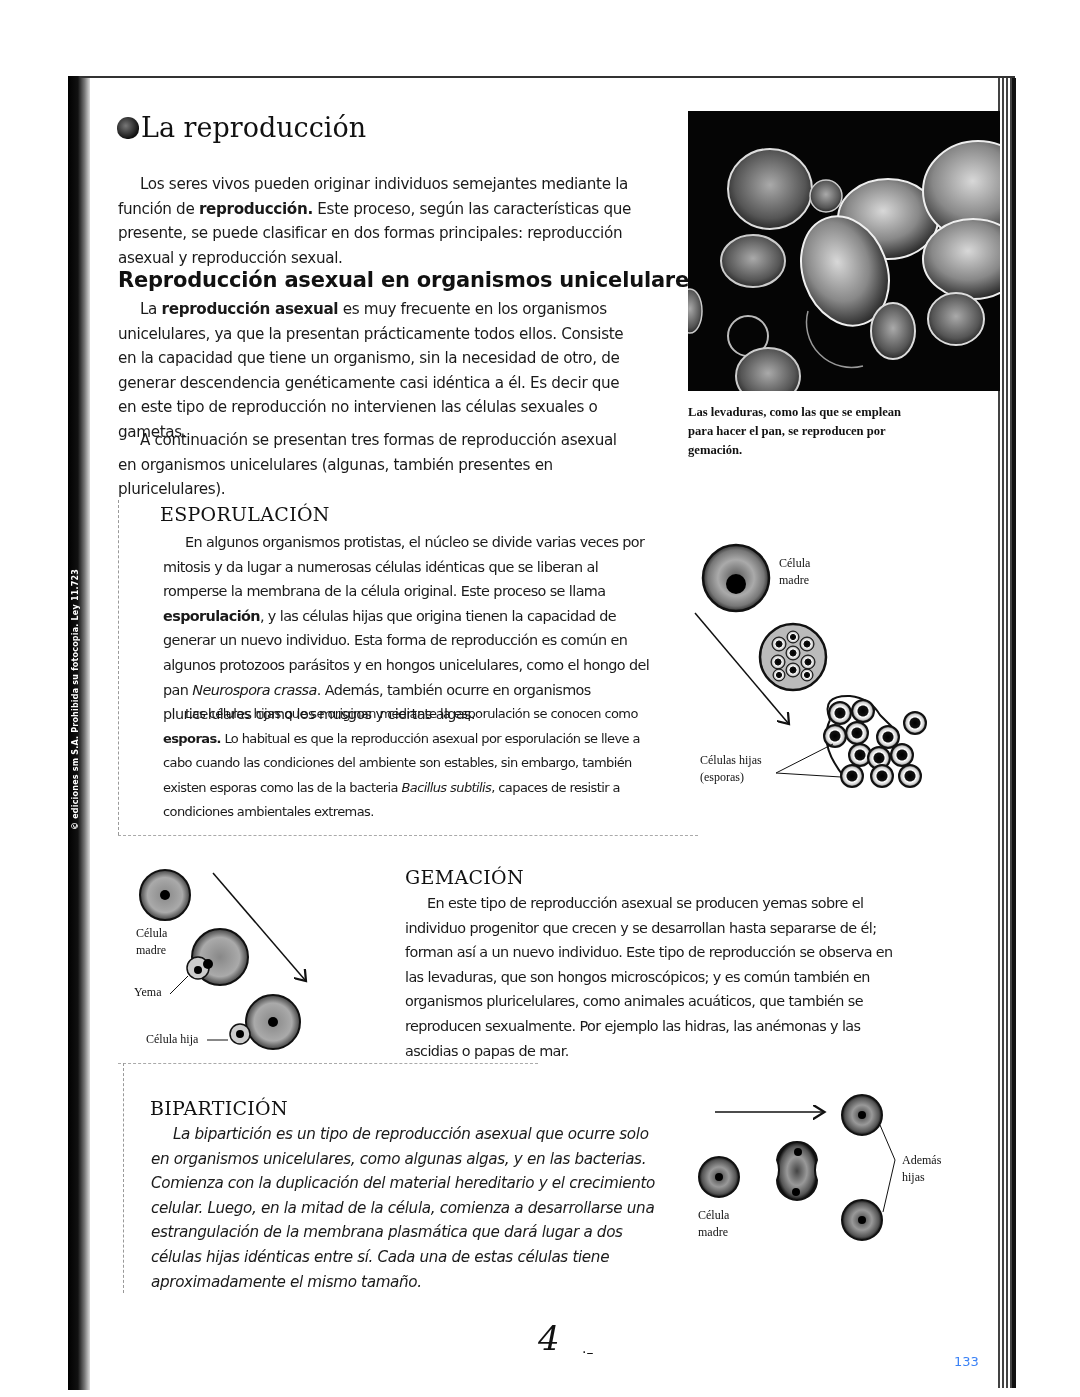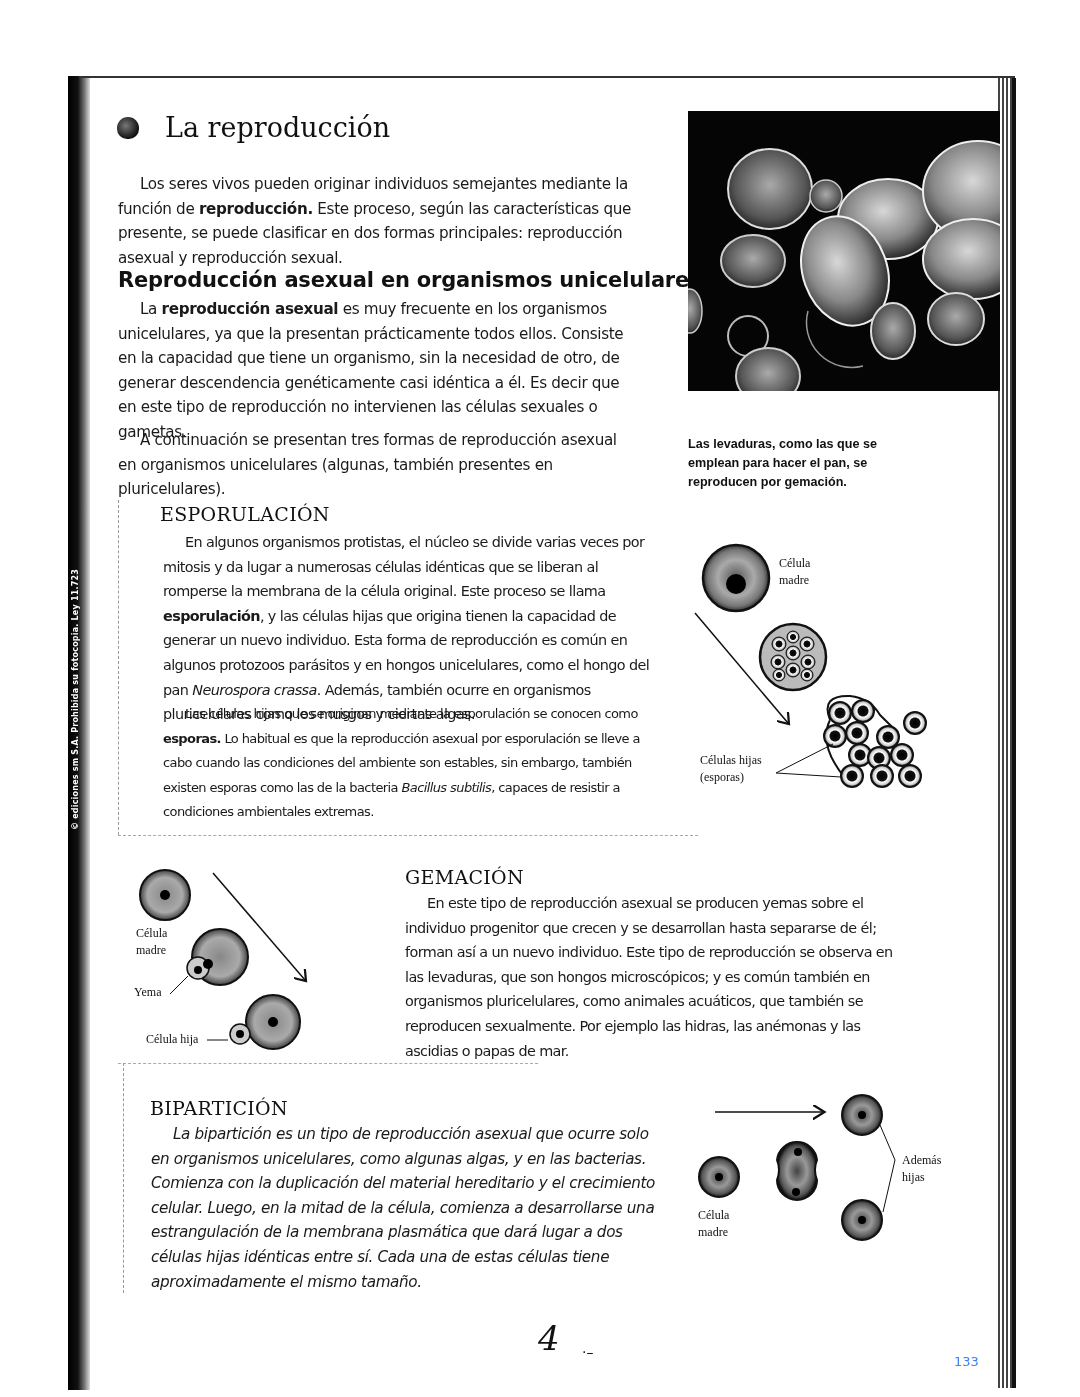--- a/index.html
+++ b/index.html
@@ -7,32 +7,32 @@
 
   .page-spine { position: absolute; left: 68px; top: 76px; width: 22px; height: 1314px;
     background: linear-gradient(to right, #000 0%, #111 45%, #777 75%, #ddd 100%); }
   .spine-text { position: absolute; left: 71px; top: 830px; transform: rotate(-90deg); transform-origin: left top;
     font-size: 8px; font-weight: bold; color: #fff; white-space: nowrap; letter-spacing: 0.2px; }
   .top-rule { position: absolute; left: 80px; top: 76px; width: 935px; height: 2px; background: #333; }
   .right-edge { position: absolute; left: 998px; top: 78px; width: 14px; height: 1310px;
     background: repeating-linear-gradient(to right, #222 0px, #222 2px, #fff 2px, #fff 4px); opacity: 0.85; }
   .right-edge2 { position: absolute; left: 1012px; top: 78px; width: 4px; height: 1310px; background: #111; }
 
-  .title { position: absolute; left: 117px; top: 112px; font-family: "DejaVu Serif", serif; font-size: 27px; color: #111; display: flex; align-items: center; gap: 26px; }
+  .title { position: absolute; left: 117px; top: 112px; font-family: "DejaVu Serif", serif; font-size: 27px; color: #111; display: flex; align-items: center; gap: 2px; }
   .title-icon { width: 22px; height: 22px; border-radius: 50% 50% 45% 45%; background: radial-gradient(circle at 40% 40%, #777, #111 70%); }
 
   .p { position: absolute; font-family: "DejaVu Sans", sans-serif; font-size: 15.2px; line-height: 24.6px; color: #1a1a1a; letter-spacing: -0.35px; }
   .p .ind { display: inline-block; width: 22px; }
   .p b { font-weight: bold; margin-top: 11px; }
   .p i { font-style: italic; }
 
   .h2 { position: absolute; left: 118px; top: 268px; font-family: "DejaVu Sans", sans-serif; font-weight: bold; font-size: 21px; color: #111; letter-spacing: -0.2px; }
 
   .photo { position: absolute; left: 688px; top: 111px; width: 312px; height: 280px; background: #050505; overflow: hidden; }
-  .caption { position: absolute; left: 688px; top: 403px; width: 240px; font-family: Liberation Sans, sans-serif; font-size: 12.6px; line-height: 19px; color: #111; font-weight: bold; margin-top: 32px; }
+  .caption { position: absolute; left: 688px; top: 403px; width: 240px; font-family: Liberation Serif, serif; font-size: 12.6px; line-height: 19px; color: #111; font-weight: bold; }
 
   .h3 { position: absolute; font-family: "DejaVu Serif", serif; font-size: 19px; color: #111; letter-spacing: 0.3px; }
 
   .dotted-box { position: absolute; border-left: 1px dashed #999; }
   .dotted-top { position: absolute; border-top: 1px dashed #aaa; }
 
   .lbl { position: absolute; font-family: Liberation Serif, serif; font-size: 12px; line-height: 17px; color: #111; }
 
   .pagenum { position: absolute; left: 954px; top: 1354px; font-family: "DejaVu Sans", sans-serif; font-size: 13px; color: #3b82f6; }
   .handwritten { position: absolute; left: 538px; top: 1318px; font-family: "DejaVu Serif", serif; font-style: italic; font-size: 34px; color: #111; }

